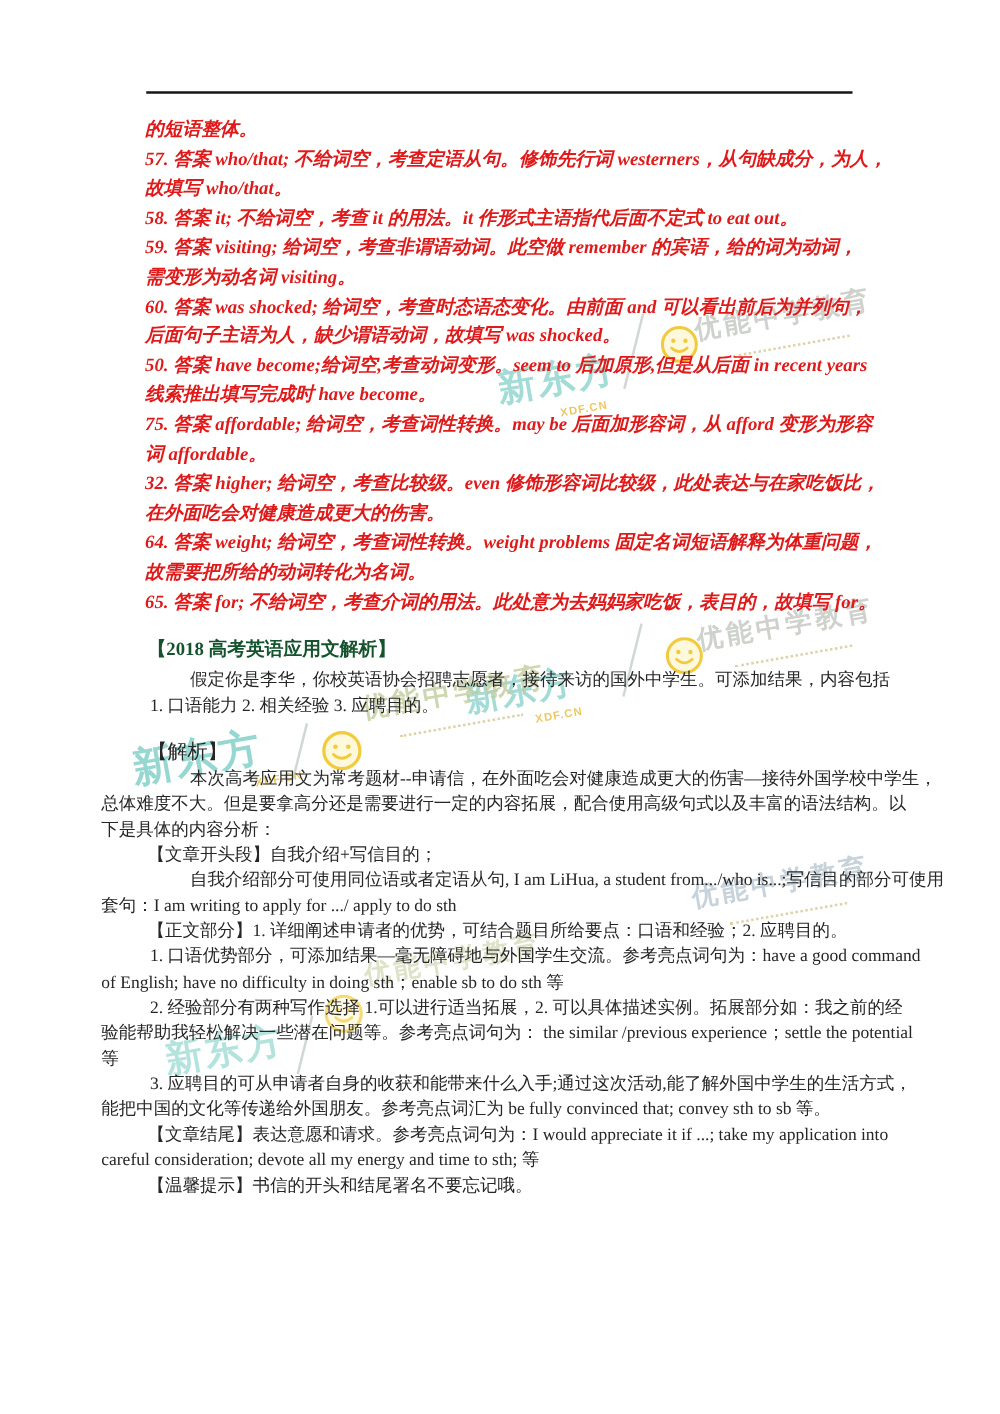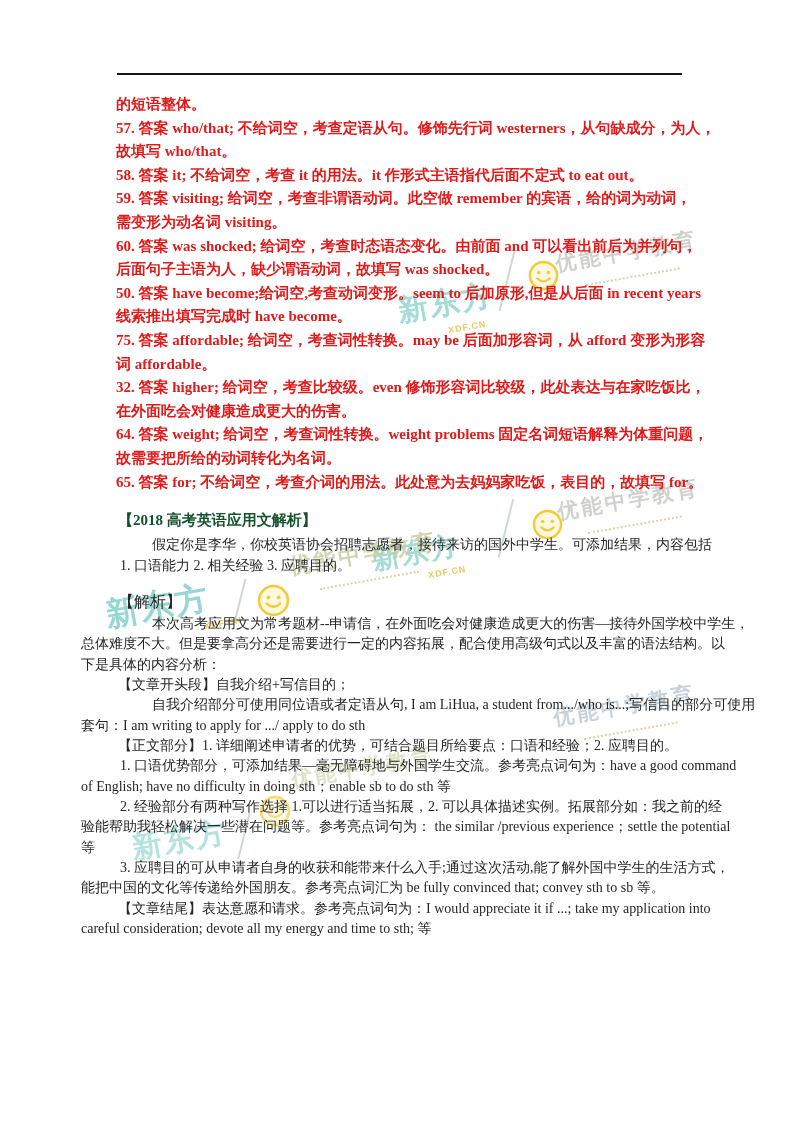--- a/index.html
+++ b/index.html
@@ -9,21 +9,21 @@
     overflow:hidden;
   }
   .page { position:absolute; inset:0; overflow:hidden; }
 
   
   .top-rule { position:absolute; left:117px; top:73px; width:565px; height:2.4px; background:#161616; z-index:2; }
 
   
   .red-block {
     position:absolute; left:116px; top:93px; width:600px; z-index:2;
-    color:#E01A1A; font-weight:bold; font-size:15px; line-height:23.6px;
+    color:#E01A1A; font-weight:bold; font-size:15px; line-height:23.6px;font-style:italic;
   }
   .red-block .line { white-space:nowrap; }
 
   
   .essay-title {
     position:absolute; left:81px; top:509px; z-index:2;
     color:#14532d; font-size:15px; font-weight:bold; line-height:22px;
     padding-left:37px; white-space:nowrap;
   }
   .prompt-block {
@@ -166,15 +166,16 @@
     <div class="line i37">【正文部分】1. 详细阐述申请者的优势，可结合题目所给要点：口语和经验；2. 应聘目的。</div>
     <div class="line i39">1. 口语优势部分，可添加结果—毫无障碍地与外国学生交流。参考亮点词句为：have a good command</div>
     <div class="line i0">of English; have no difficulty in doing sth；enable sb to do sth 等</div>
     <div class="line i39">2. 经验部分有两种写作选择 1.可以进行适当拓展，2. 可以具体描述实例。拓展部分如：我之前的经</div>
     <div class="line i0">验能帮助我轻松解决一些潜在问题等。参考亮点词句为： the similar /previous experience；settle the potential</div>
     <div class="line i0">等</div>
     <div class="line i39">3. 应聘目的可从申请者自身的收获和能带来什么入手;通过这次活动,能了解外国中学生的生活方式，</div>
     <div class="line i0">能把中国的文化等传递给外国朋友。参考亮点词汇为 be fully convinced that; convey sth to sb 等。</div>
     <div class="line i37">【文章结尾】表达意愿和请求。参考亮点词句为：I would appreciate it if ...; take my application into</div>
     <div class="line i0">careful consideration; devote all my energy and time to sth; 等</div>
+    <div class="line i37">【温馨提示】书信的开头和结尾署名不要忘记哦。</div>
   </div>
 
 </div>
 
 </body></html>

